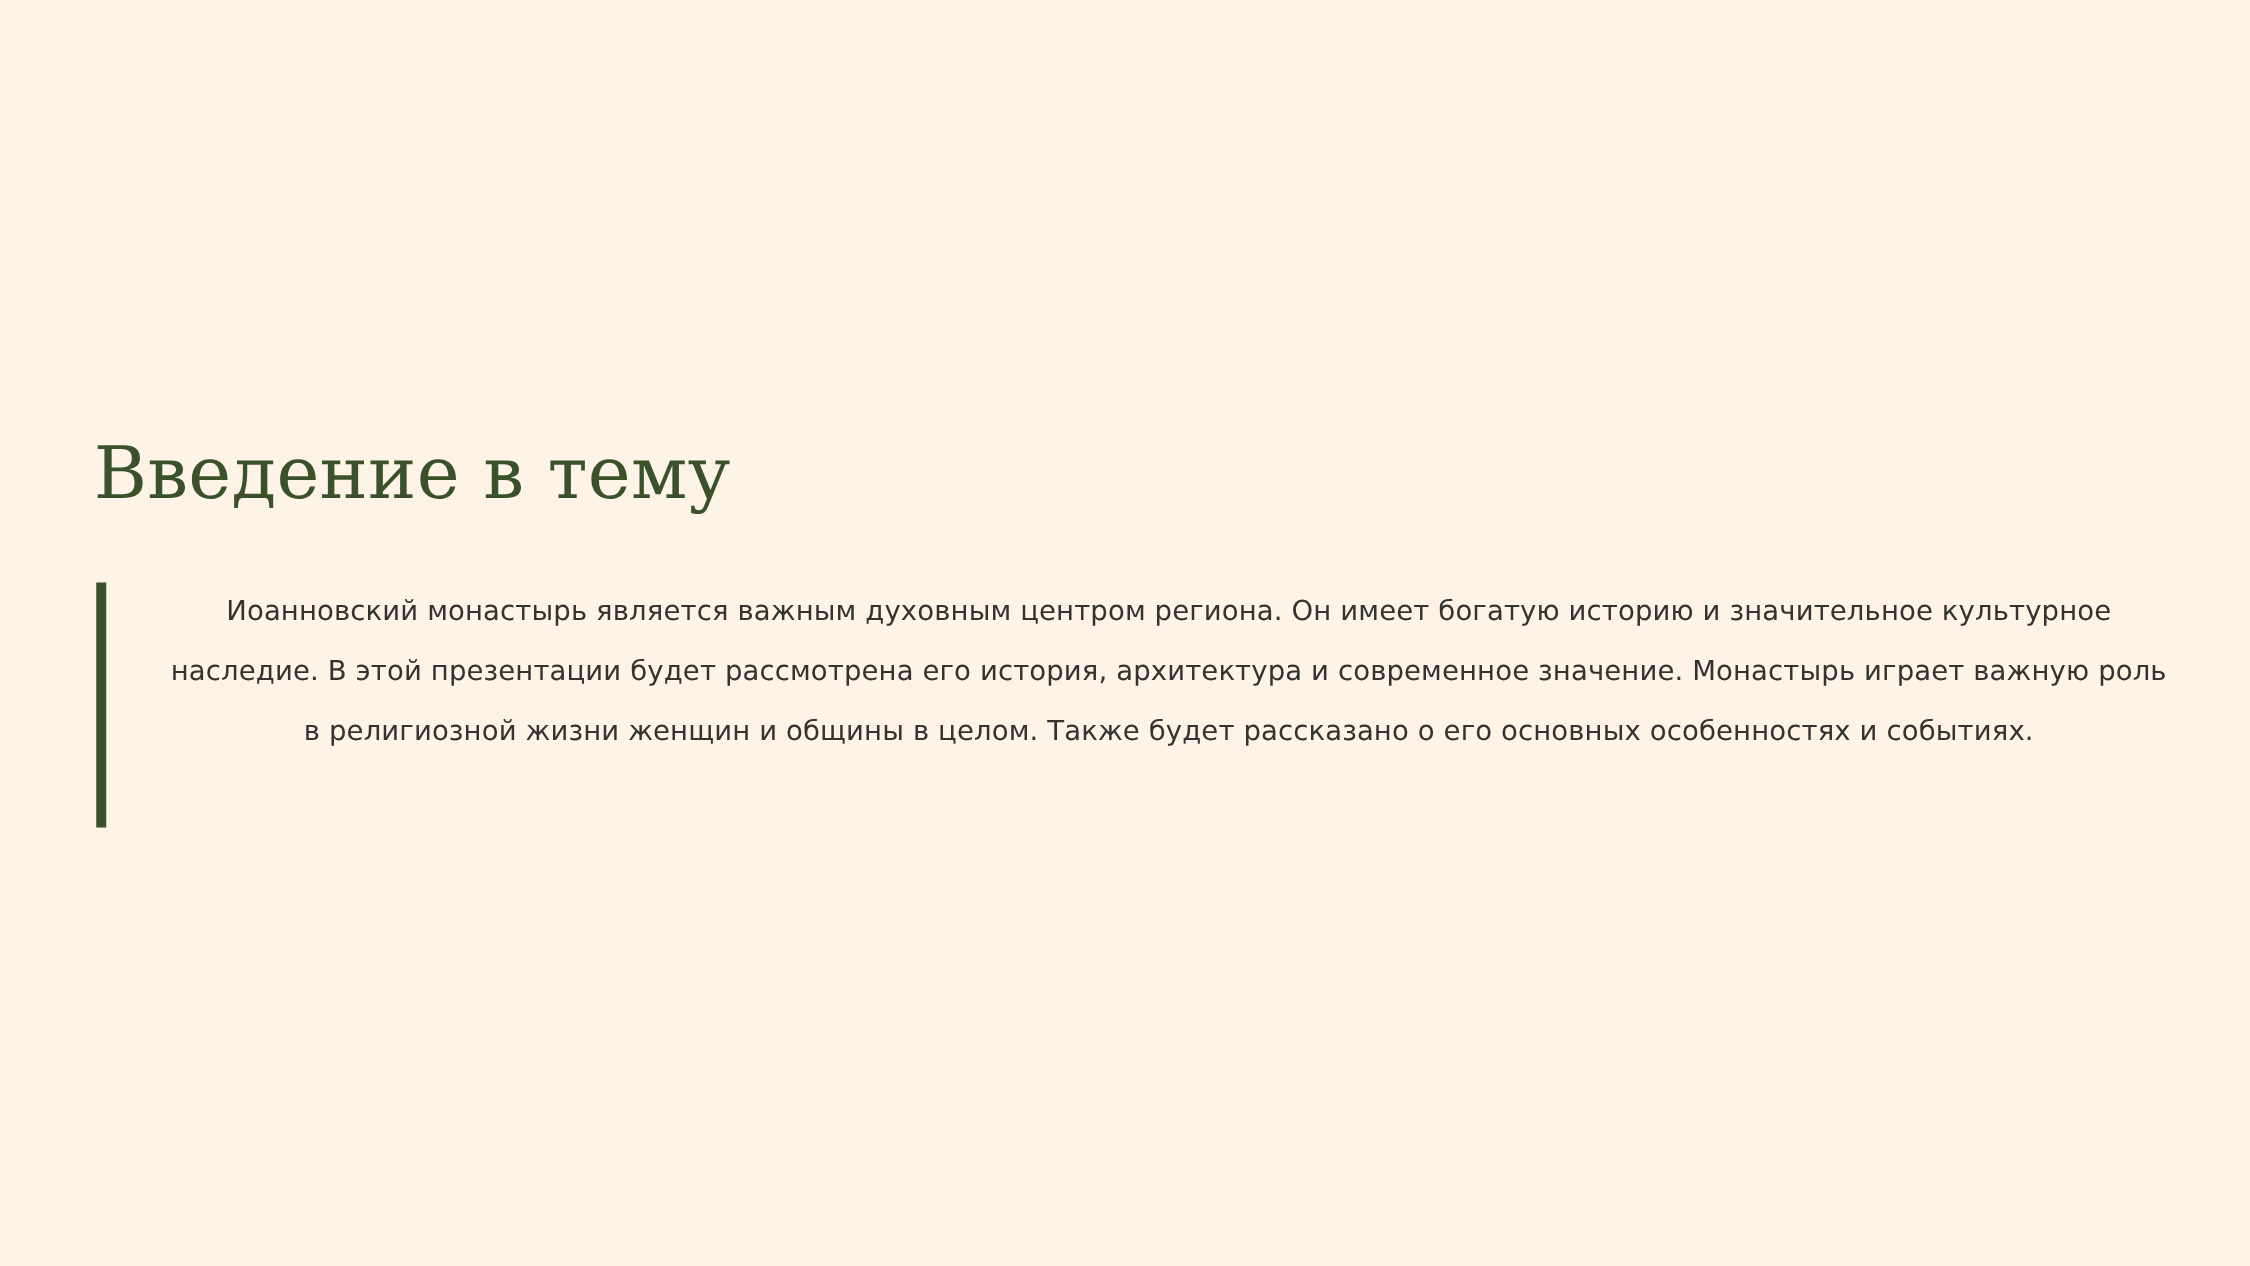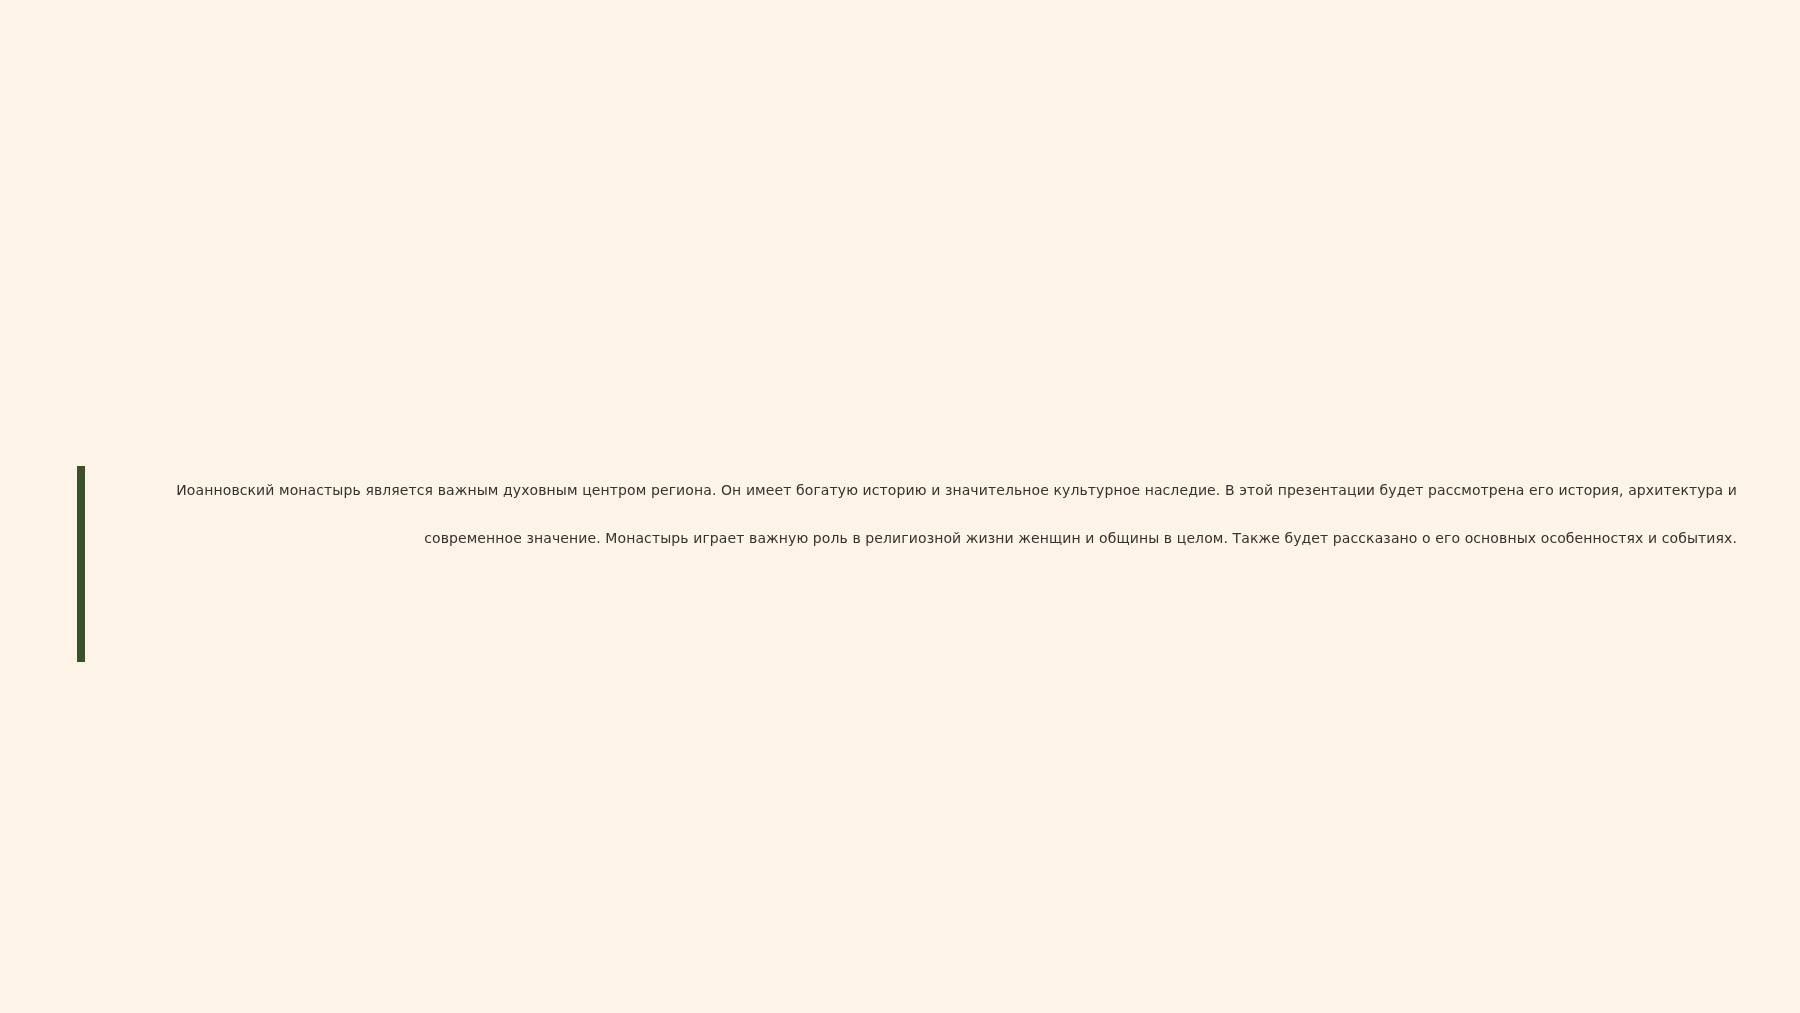--- a/index.html
+++ b/index.html
@@ -50,31 +50,32 @@
     width: 8px;
     min-height: 196px;
     background: #3a5129;
   }
 
   .body-text {
     flex: 1 1 auto;
     margin: 0;
     padding: 0 0 0 48px;
     font-family: "DejaVu Sans", "Liberation Sans", sans-serif;
-    font-size: 14px;
+    font-size: 22px;
     line-height: 48px;
     color: #353330;
     letter-spacing: 0.1px;
-    text-align: right;
+    text-align: center;
   }
 </style>
 </head>
 <body>
 
 <div class="slide">
 
+  <h1 class="slide-title">Введение в тему</h1>
 
   <div class="body-block">
     <div class="accent-bar"></div>
     <p class="body-text">Иоанновский монастырь является важным духовным центром региона. Он имеет богатую историю и значительное культурное наследие. В этой презентации будет рассмотрена его история, архитектура и современное значение. Монастырь играет важную роль в религиозной жизни женщин и общины в целом. Также будет рассказано о его основных особенностях и событиях.</p>
   </div>
 
 </div>
 
 </body></html>

